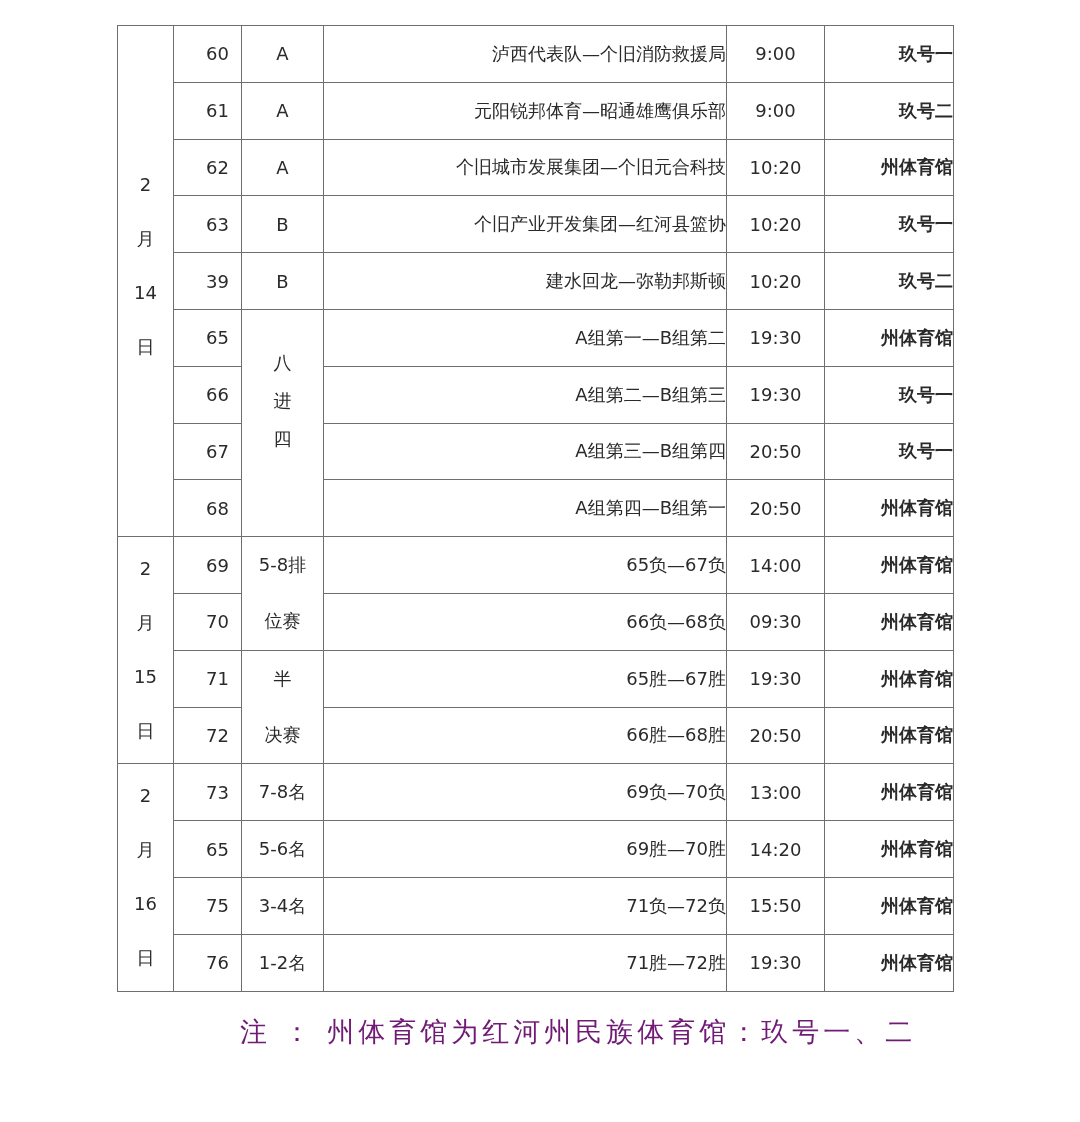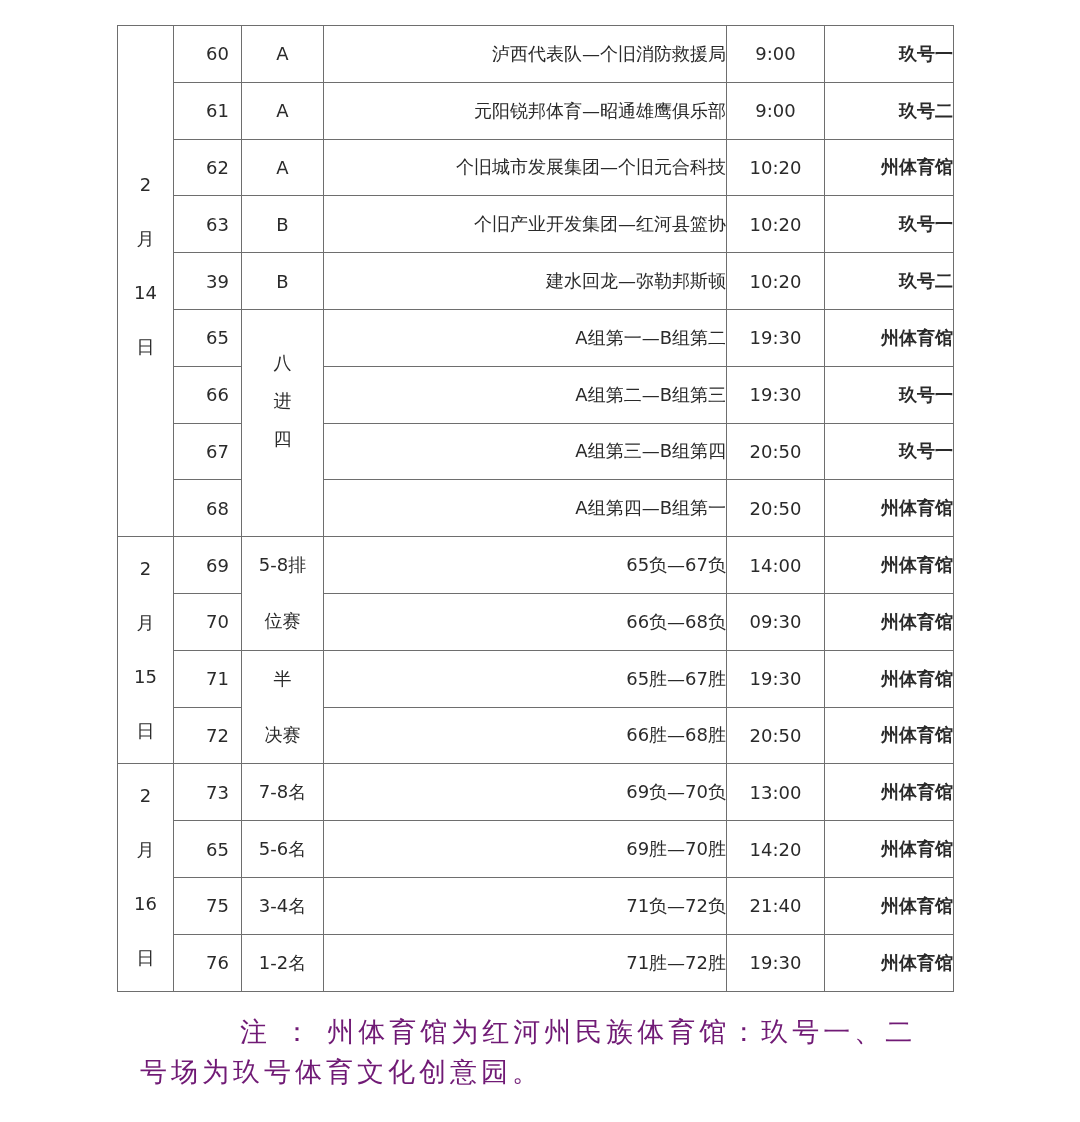--- a/index.html
+++ b/index.html
@@ -173,29 +173,28 @@
       <td class="num">65</td>
       <td class="group">5-6名</td>
       <td class="match">69胜—70胜</td>
       <td class="time">14:20</td>
       <td class="venue">州体育馆</td>
     </tr>
     <tr>
       <td class="num">75</td>
       <td class="group">3-4名</td>
       <td class="match">71负—72负</td>
-      <td class="time">21:40</td>
+      <td class="time">15:50</td>
       <td class="venue">州体育馆</td>
     </tr>
     <tr>
       <td class="num">76</td>
       <td class="group">1-2名</td>
       <td class="match">71胜—72胜</td>
       <td class="time">19:30</td>
       <td class="venue">州体育馆</td>
     </tr>
   </tbody>
 </table>
 
 <div class="note">
   <div><span class="indent"></span><span>注 ： 州体育馆为红河州民族体育馆：玖号一、二</span></div>
-  <div>号场为玖号体育文化创意园。</div>
 </div>
 
 </body></html>

